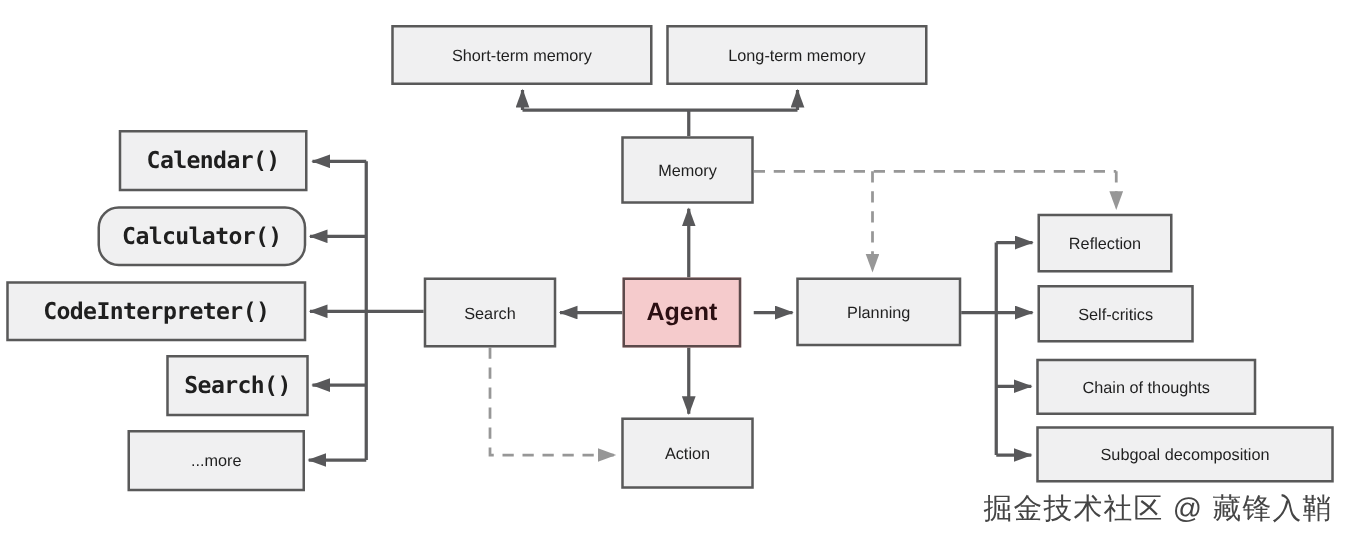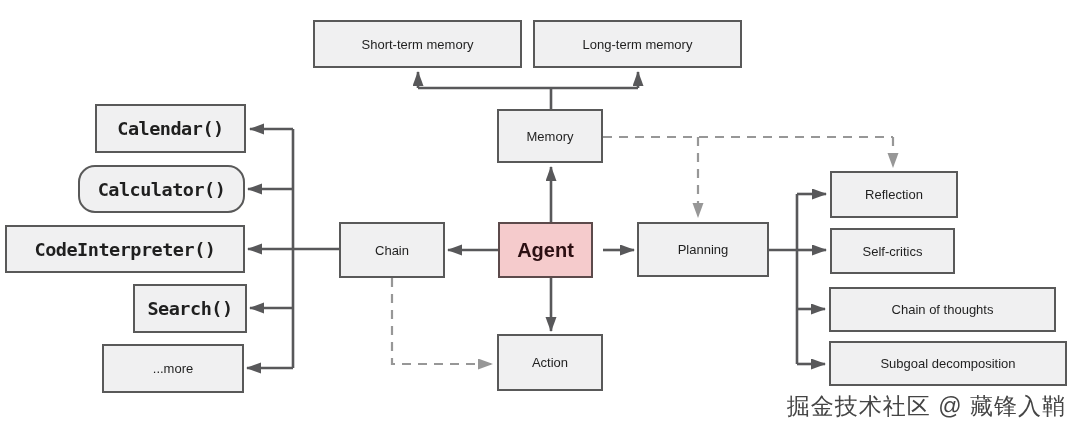--- a/index.html
+++ b/index.html
@@ -52,23 +52,23 @@
   .n-memory    {left:497px;top:109px;width:106px;height:54px;}
   .n-calendar  {left:95px; top:104px;width:151px;height:49px;}
   .n-calculator{left:78px; top:165px;width:167px;height:48px;border-radius:17px;}
   .n-codeint   {left:5px;  top:225px;width:240px;height:48px;}
   .n-search    {left:133px;top:284px;width:114px;height:49px;}
   .n-more      {left:102px;top:344px;width:142px;height:49px;}
   .n-tools     {left:339px;top:222px;width:106px;height:56px;}
   .n-agent     {left:498px;top:222px;width:95px;height:56px;}
   .n-action    {left:497px;top:334px;width:106px;height:57px;}
   .n-planning  {left:637px;top:222px;width:132px;height:55px;}
-  .n-reflection{left:830px;top:171px;width:128px;height:47px;}
+  .n-reflection{left:830px;top:171px;width:108px;height:47px;}
   .n-selfcrit  {left:830px;top:228px;width:125px;height:46px;}
-  .n-chain     {left:829px;top:287px;width:227px;height:45px;}
+  .n-chain     {left:829px;top:287px;width:176px;height:45px;}
   .n-subgoal   {left:829px;top:341px;width:238px;height:45px;text-align:center;}
   .watermark{
     position:absolute;
     right:14px;bottom:6px;
     font-size:23px;font-weight:normal;
     color:var(--watermark);
     text-shadow:2px 2px 0 #ffffff, 3px 3px 1px rgba(255,255,255,0.85), -1px -1px 1px rgba(255,255,255,0.55);
     letter-spacing:1px;
     z-index:3;
   }
@@ -117,21 +117,21 @@
   </svg>
 
   <div class="node n-stm">Short-term memory</div>
   <div class="node n-ltm">Long-term memory</div>
   <div class="node n-memory">Memory</div>
   <div class="node mono n-calendar">Calendar()</div>
   <div class="node mono n-calculator">Calculator()</div>
   <div class="node mono n-codeint">CodeInterpreter()</div>
   <div class="node mono n-search">Search()</div>
   <div class="node n-more">...more</div>
-  <div class="node n-tools">Chain</div>
+  <div class="node n-tools">Search</div>
   <div class="node agent n-agent">Agent</div>
   <div class="node n-action">Action</div>
   <div class="node n-planning">Planning</div>
   <div class="node n-reflection">Reflection</div>
   <div class="node n-selfcrit">Self-critics</div>
   <div class="node n-chain">Chain of thoughts</div>
   <div class="node n-subgoal">Subgoal decomposition</div>
 
   <div class="watermark">掘金技术社区 @ 藏锋入鞘</div>
 </div>

